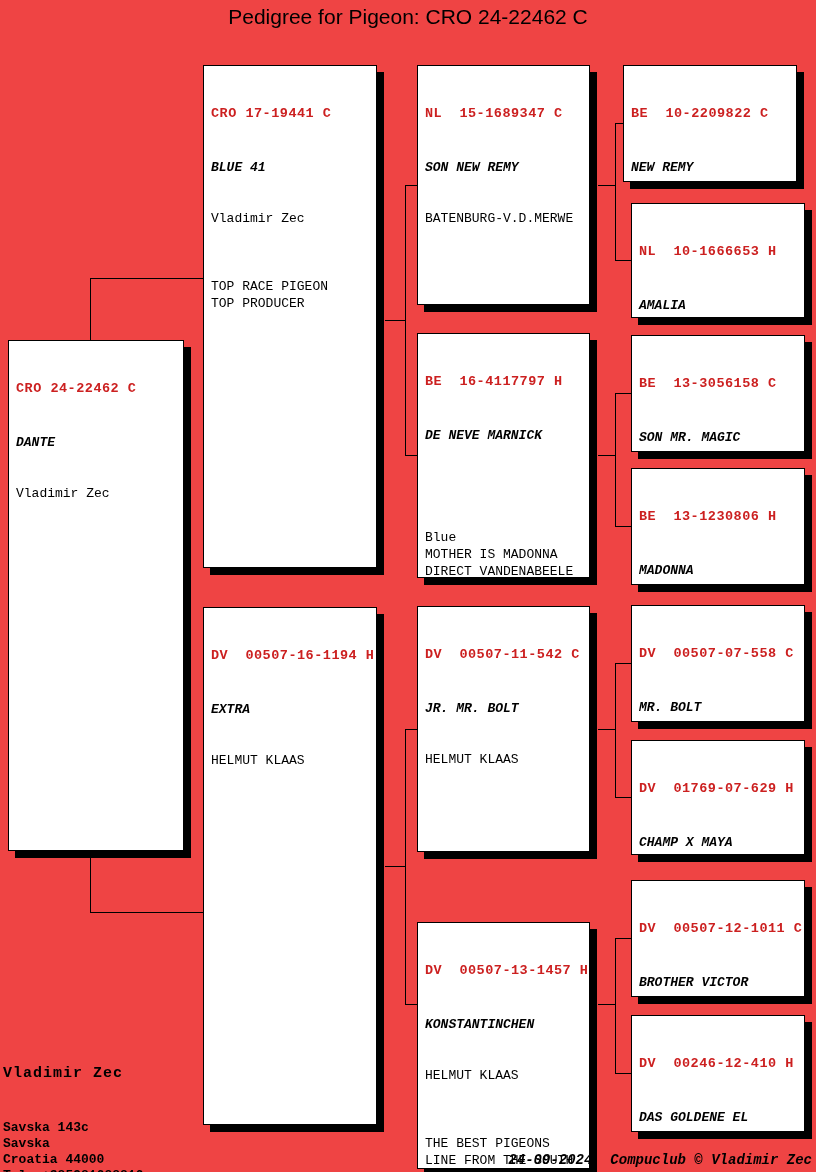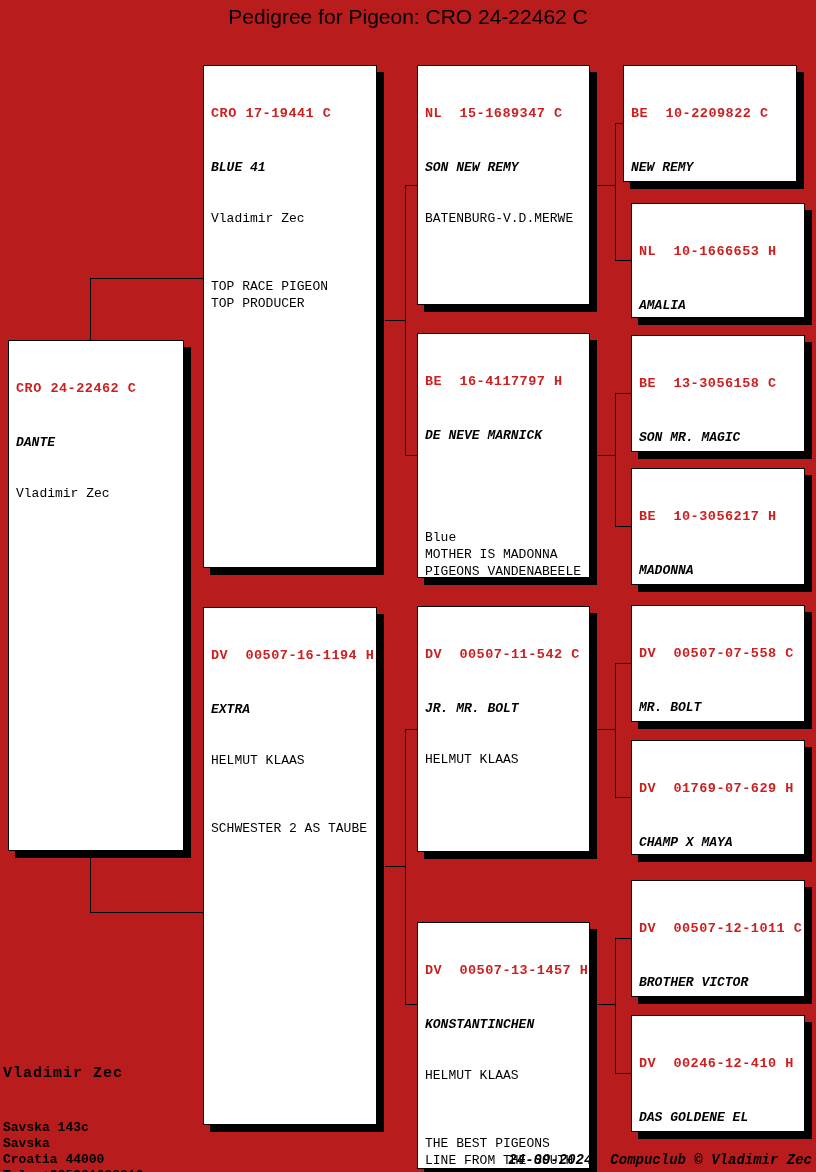--- a/index.html
+++ b/index.html
@@ -1,21 +1,21 @@
 <!DOCTYPE html>
 <html><head>
 <meta charset="utf-8">
 <style>
   * { box-sizing: border-box; margin: 0; padding: 0; }
   html,body { background:#fff; }
   .page {
     position: relative;
     width: 816px;
     height: 1172px;
-    background: #b91c1c;
+    background: #ef4444;
     font-family: "Liberation Mono", monospace;
     overflow: hidden;
   }
   .title {
     position: absolute;
     top: 5px; left: 0; width: 100%;
     text-align: center;
     font-family: "Liberation Sans", sans-serif;
     font-size: 21px;
     font-weight: 400;
@@ -118,34 +118,33 @@
     <div class="ring">CRO 17-19441 C</div>
     <div class="pname">BLUE 41</div>
     <div class="powner">Vladimir Zec</div>
     <div><div class="note-line"></div><div class="note-line">TOP RACE PIGEON</div><div class="note-line">TOP PRODUCER</div></div>
   </div>
 
   <div class="pbox" style="left:203px;top:607px;width:174px;height:518px">
     <div class="ring">DV  00507-16-1194 H</div>
     <div class="pname">EXTRA</div>
     <div class="powner">HELMUT KLAAS</div>
-    <div><div class="note-line"></div><div class="note-line">SCHWESTER 2 AS TAUBE</div></div>
   </div>
 
   <div class="pbox" style="left:417px;top:65px;width:173px;height:240px">
     <div class="ring">NL  15-1689347 C</div>
     <div class="pname">SON NEW REMY</div>
     <div class="powner">BATENBURG-V.D.MERWE</div>
   </div>
 
   <div class="pbox" style="left:417px;top:333px;width:173px;height:245px">
     <div class="ring">BE  16-4117797 H</div>
     <div class="pname">DE NEVE MARNICK</div>
     <div class="powner"></div>
-    <div><div class="note-line">Blue</div><div class="note-line">MOTHER IS MADONNA</div><div class="note-line">PIGEONS VANDENABEELE</div></div>
+    <div><div class="note-line">Blue</div><div class="note-line">MOTHER IS MADONNA</div><div class="note-line">DIRECT VANDENABEELE</div></div>
   </div>
 
   <div class="pbox" style="left:417px;top:606px;width:173px;height:246px">
     <div class="ring">DV  00507-11-542 C</div>
     <div class="pname">JR. MR. BOLT</div>
     <div class="powner">HELMUT KLAAS</div>
   </div>
 
   <div class="pbox" style="left:417px;top:922px;width:173px;height:247px">
     <div class="ring">DV  00507-13-1457 H</div>
@@ -169,21 +168,21 @@
   </div>
 
   <div class="pbox" style="left:631px;top:335px;width:174px;height:117px">
     <div class="ring">BE  13-3056158 C</div>
     <div class="pname">SON MR. MAGIC</div>
     
     
   </div>
 
   <div class="pbox" style="left:631px;top:468px;width:174px;height:117px">
-    <div class="ring">BE  10-3056217 H</div>
+    <div class="ring">BE  13-1230806 H</div>
     <div class="pname">MADONNA</div>
     
     
   </div>
 
   <div class="pbox" style="left:631px;top:605px;width:174px;height:117px">
     <div class="ring">DV  00507-07-558 C</div>
     <div class="pname">MR. BOLT</div>
     
     

